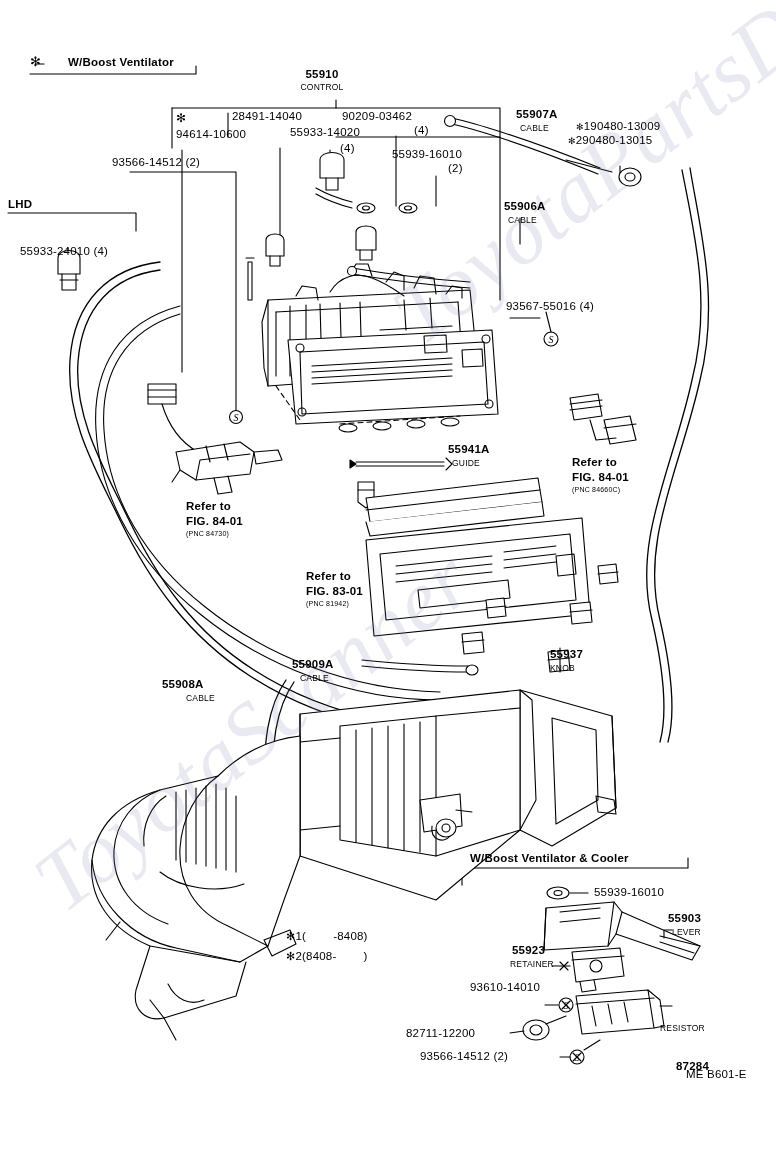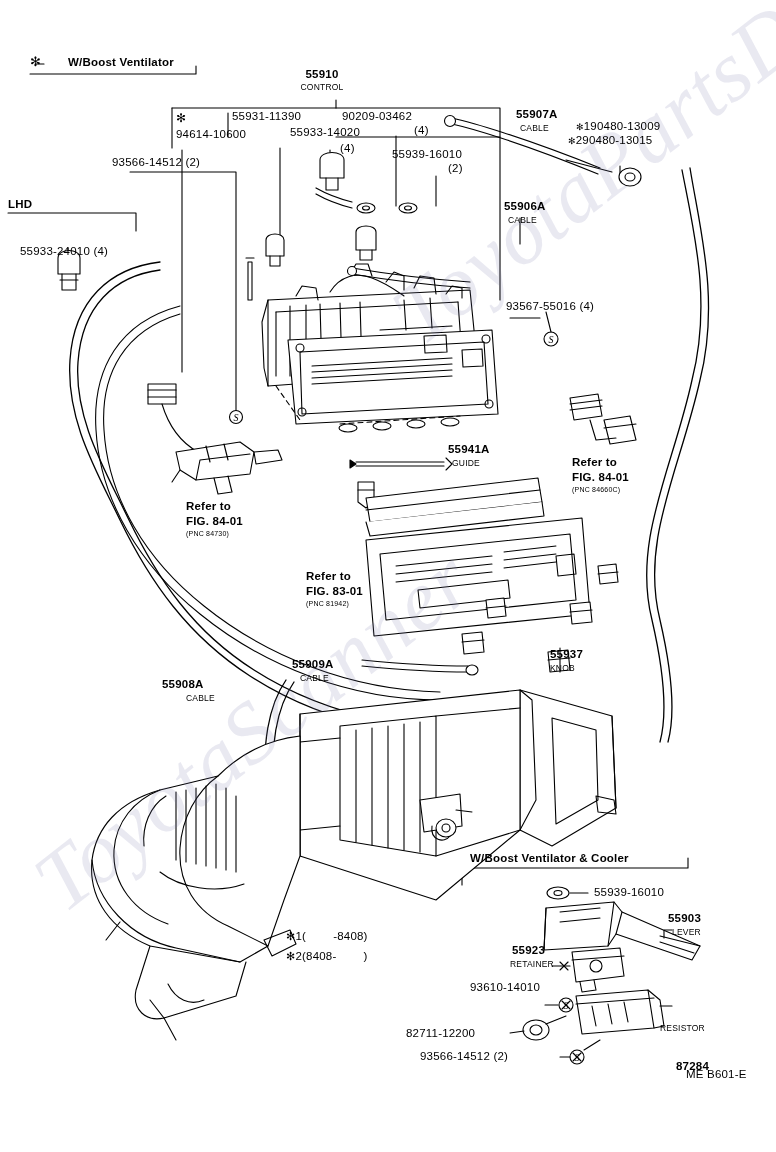--- a/index.html
+++ b/index.html
@@ -375,21 +375,21 @@
 
   <div class="lbl b" style="left:44px; top:56px;margin-left:24px;">W/Boost Ventilator</div>
   <div class="lbl" style="left:30px; top:55px; font-size:13px;">✻</div>
 
   <div class="lbl b" style="left:8px; top:198px;">LHD</div>
   <div class="lbl" style="left:20px; top:245px;">55933-24010 (4)</div>
 
   <div class="lbl b ctr" style="left:292px; top:68px; width:60px;">55910</div>
   <div class="lbl sub ctr" style="left:292px; top:82px; width:60px;">CONTROL</div>
 
-  <div class="lbl" style="left:232px; top:110px;">55931-11390</div>
+  <div class="lbl" style="left:232px; top:110px;">28491-14040</div>
   <div class="lbl" style="left:290px; top:126px;">55933-14020</div>
   <div class="lbl" style="left:340px; top:142px;">(4)</div>
   <div class="lbl" style="left:342px; top:110px;">90209-03462</div>
   <div class="lbl" style="left:414px; top:124px;">(4)</div>
   <div class="lbl" style="left:392px; top:148px;">55939-16010</div>
   <div class="lbl" style="left:448px; top:162px;">(2)</div>
 
   <div class="lbl" style="left:176px; top:112px; font-size:12px;">✻</div>
   <div class="lbl" style="left:176px; top:128px;">94614-10600</div>
 

